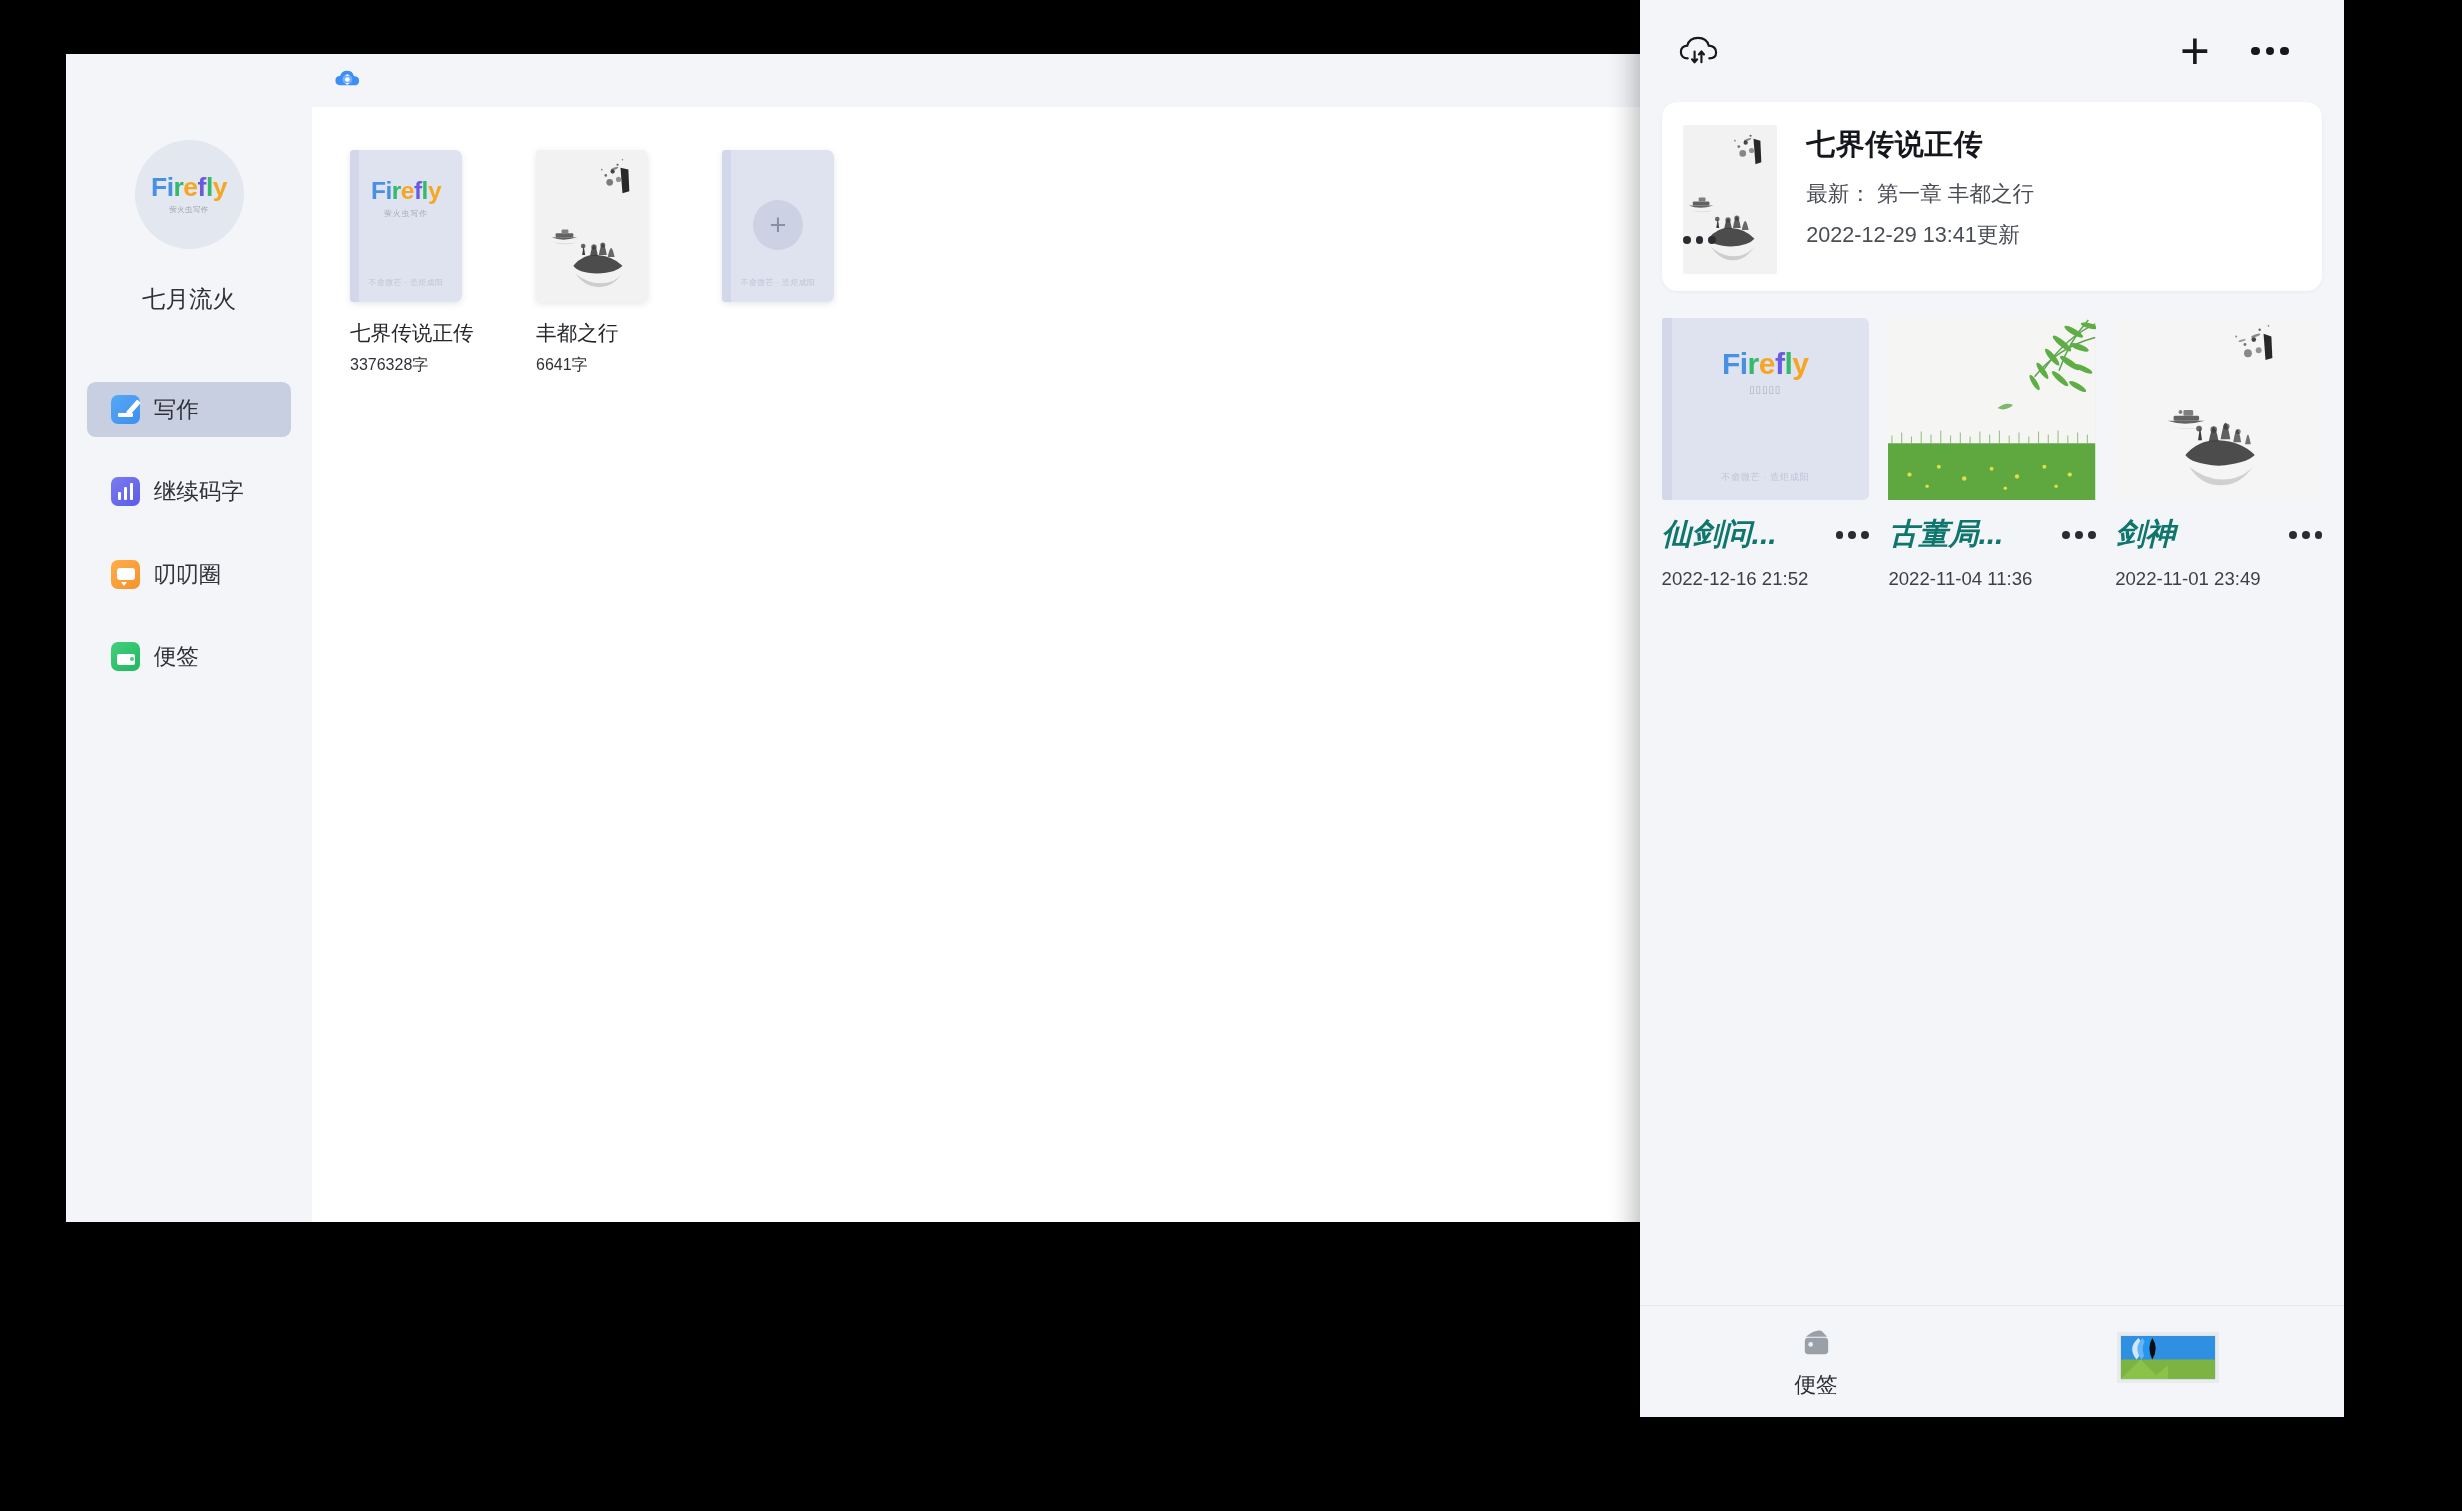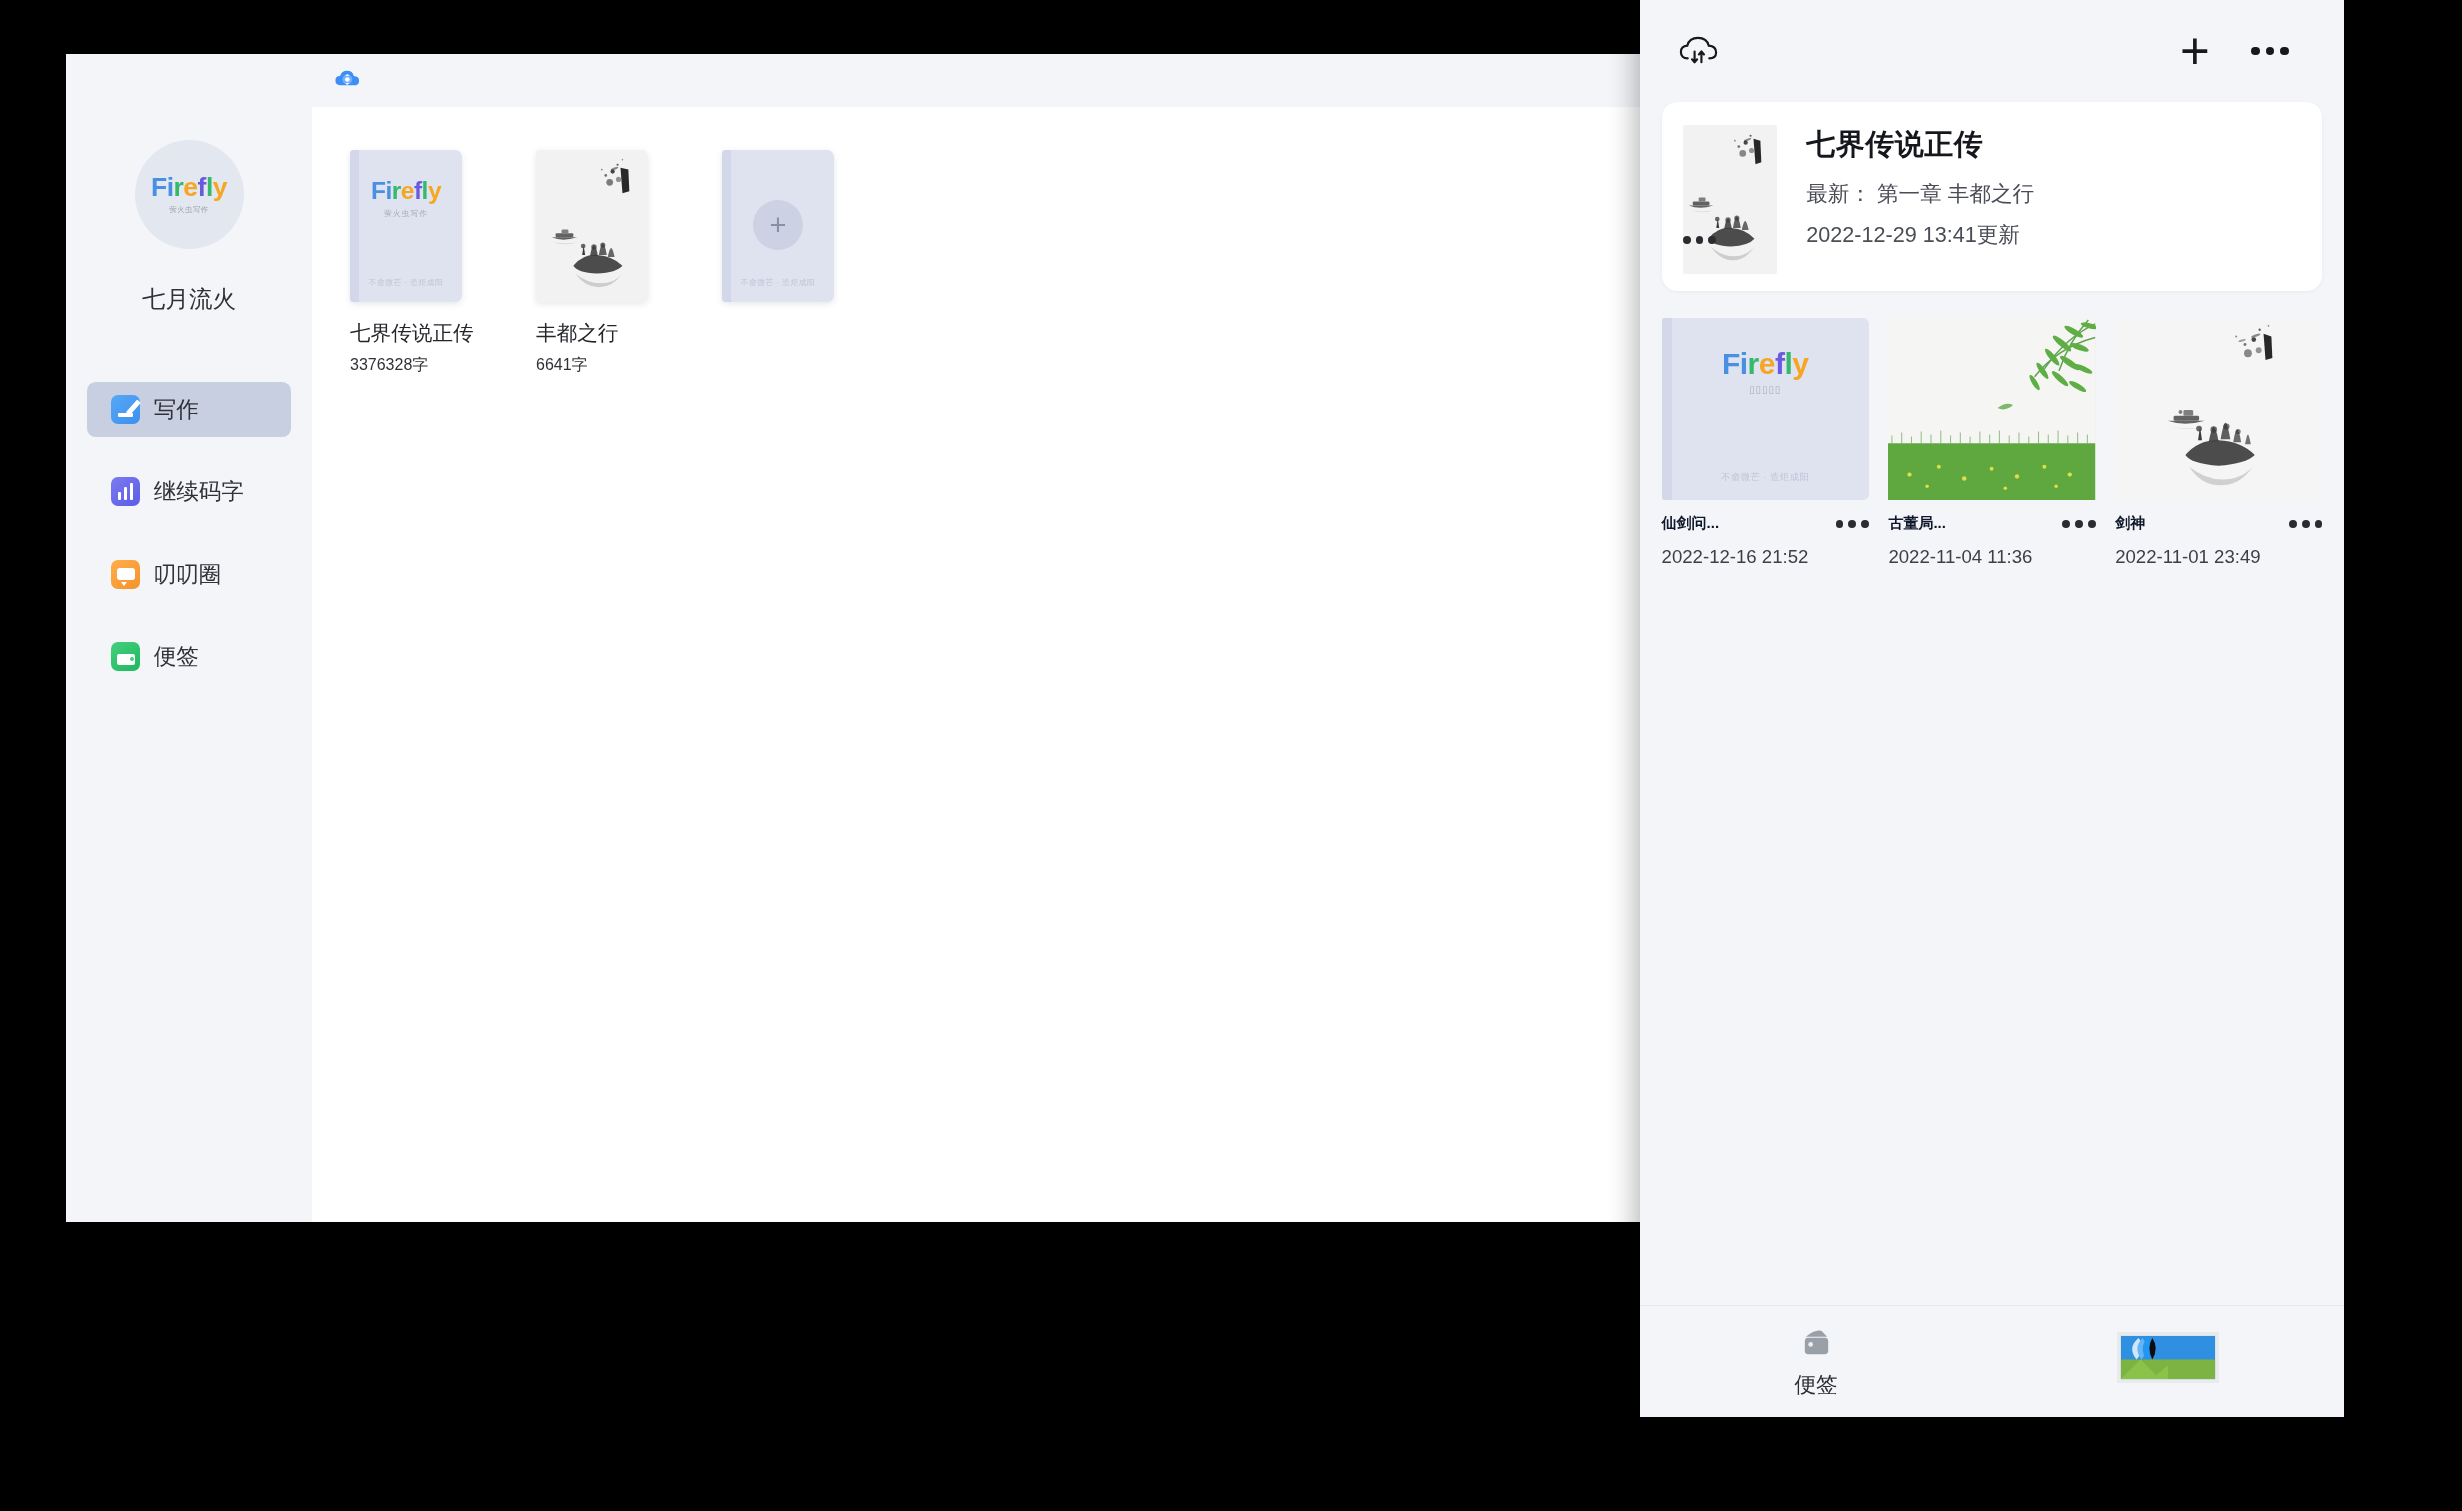--- a/index.html
+++ b/index.html
@@ -190,21 +190,21 @@
     content:""; position:absolute; left:0; top:0; width:10.8px; height:100%;
     background:#d2d7e9;
   }
   .mcover .cover-inner { padding-top: 31px; }
   .mcover .cover-inner .ff-logo { font-size: 30px; }
   .mcover .cover-inner .ff-sub { font-size: 9.8px; }
   .mcover .cover-tag { font-size: 9.3px; bottom: 16.7px; }
   .mrow {
     margin-top: 13.7px; display:flex; align-items:center; justify-content:space-between;
   }
-  .mtitle { font-size: 15px; font-weight: bold; color:#0f172a; }
+  .mtitle { font-size: 30px; font-weight: bold; color:#0f766e;font-style:italic; }
   .mtime { margin-top: 12.7px; font-size: 18.6px; color:#3c3f46; }
 
   #m-spacer { flex:1 1 auto; }
   #m-tabbar {
     height: 112px; flex: 0 0 112px;
     border-top: 1px solid #e6e7ec;
     display:flex; align-items:center;
   }
   .tab { flex:1 1 0; display:flex; flex-direction:column; align-items:center; cursor:pointer; }
   .tab-ico { width: 37px; height: 37px; border-radius:7.8px; position:relative; }

